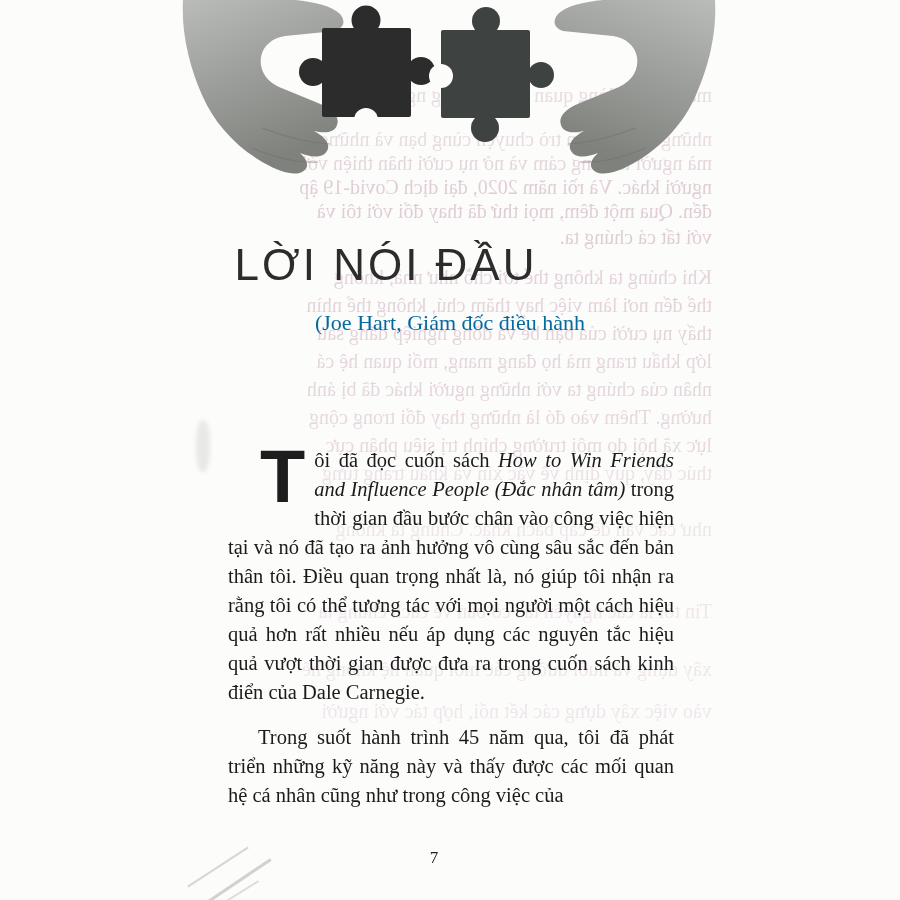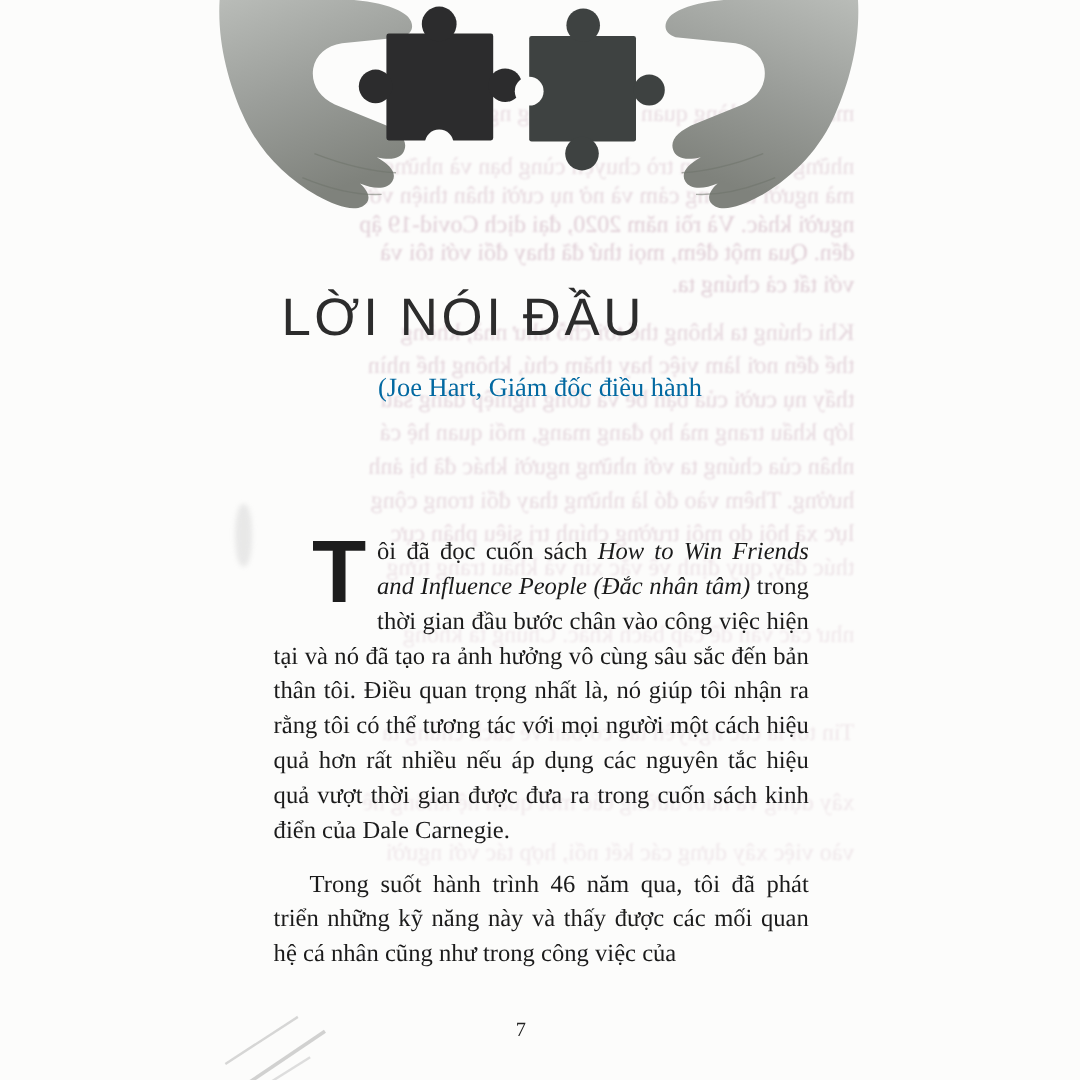--- a/index.html
+++ b/index.html
@@ -159,18 +159,18 @@
   </svg>
 
   <h1 class="title">LỜI NÓI ĐẦU</h1>
 
   <div class="byline">
     <div>(Joe Hart, Giám đốc điều hành</div>
   </div>
 
   <div class="content">
     <p class="p1"><span class="dropcap">T</span><span>ôi đã đọc cuốn sách </span><span class="it">How to Win Friends and Influence People</span><span> </span><span class="it">(Đắc nhân tâm)</span><span> trong thời gian đầu bước chân vào công việc hiện tại và nó đã tạo ra ảnh hưởng vô cùng sâu sắc đến bản thân tôi. Điều quan trọng nhất là, nó giúp tôi nhận ra rằng tôi có thể tương tác với mọi người một cách hiệu quả hơn rất nhiều nếu áp dụng các nguyên tắc hiệu quả vượt thời gian được đưa ra trong cuốn sách kinh điển của Dale Carnegie.</span></p>
-    <p class="p2">Trong suốt hành trình 46 năm qua, tôi đã phát triển những kỹ năng này và thấy được các mối quan hệ cá nhân cũng như trong công việc của</p>
+    <p class="p2">Trong suốt hành trình 45 năm qua, tôi đã phát triển những kỹ năng này và thấy được các mối quan hệ cá nhân cũng như trong công việc của</p>
   </div>
 
   <div class="pagenum">7</div>
 
 </div>
 
 </body></html>

